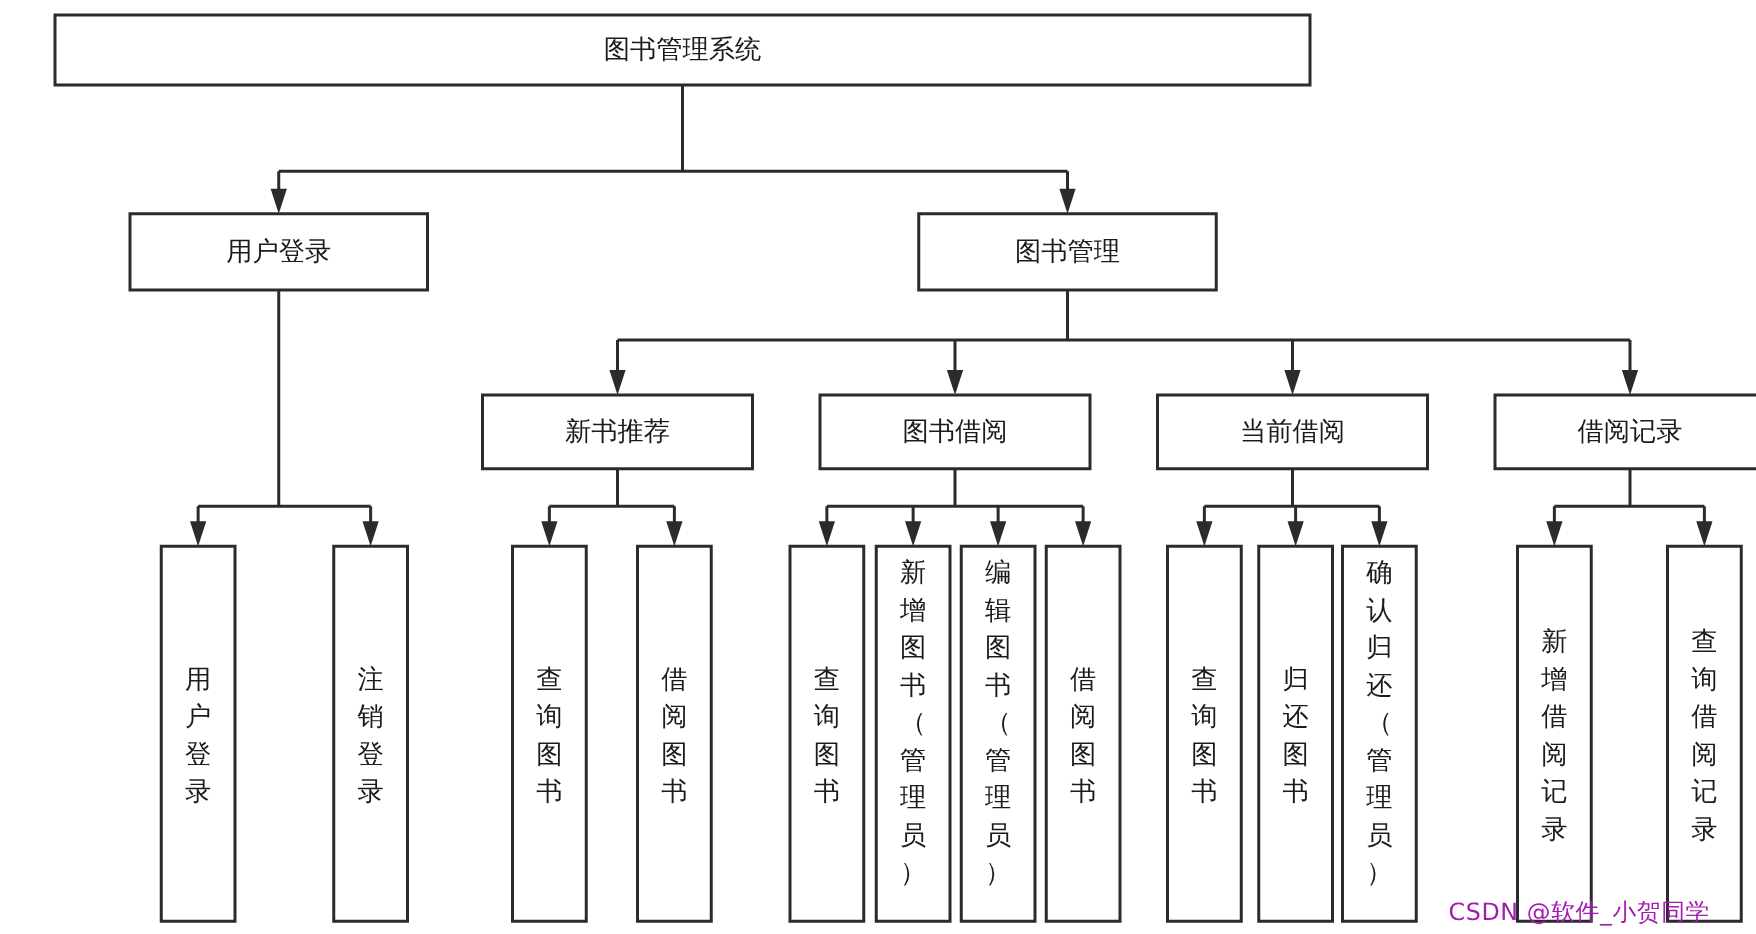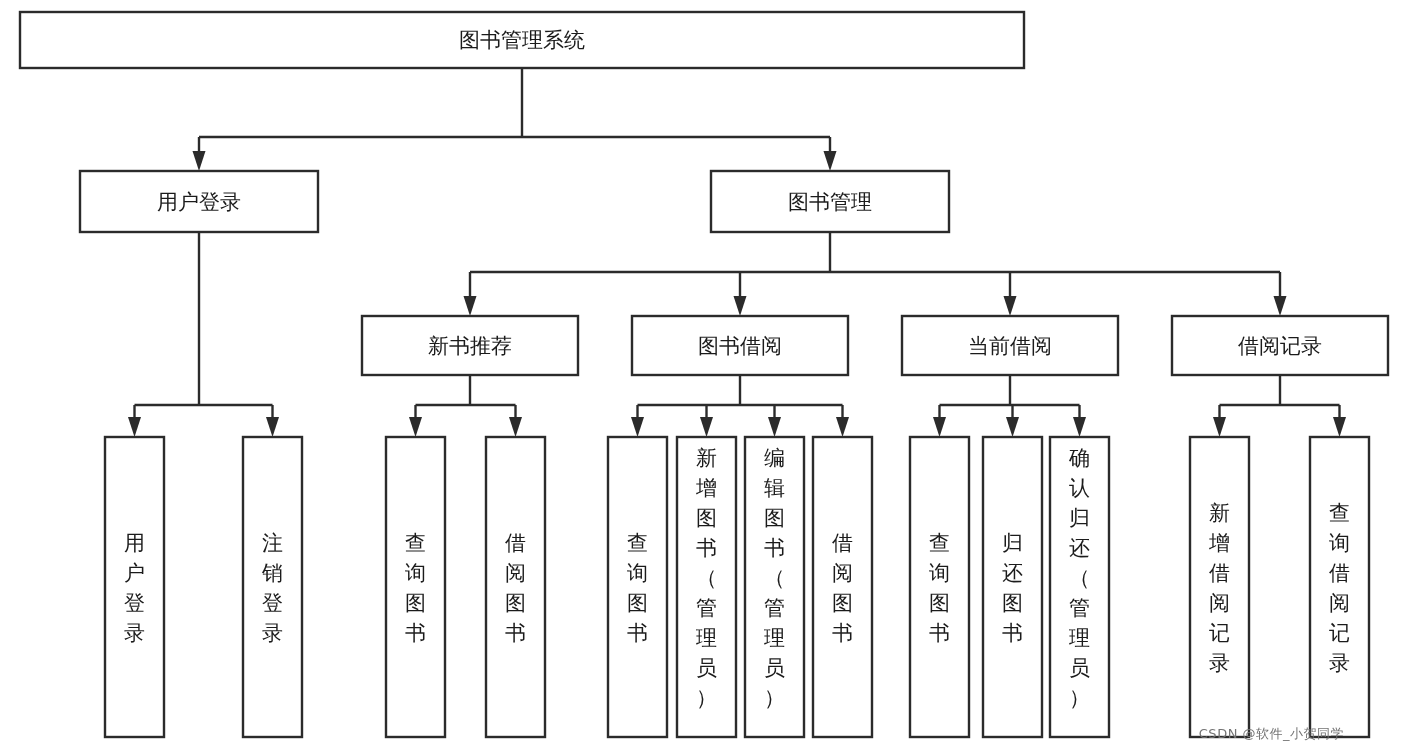--- a/index.html
+++ b/index.html
@@ -14,20 +14,21 @@
     position: relative;
     overflow: hidden;
     font-family: "DejaVu Sans", "Liberation Sans", sans-serif;
   }
   #diagram-root {
     position: absolute;
     left: 0;
     top: 0;
     width: 1352px;
     height: 747px;
+    padding-left: 24px;
   }
   svg.chart-canvas {
     display: block;
     width: 1405px;
     height: 747px;
   }
   .node-box {
     fill: #ffffff;
     stroke: #2b2b2b;
     stroke-width: 2.4;
@@ -54,22 +55,22 @@
   }
   .edge-arrow {
     fill: #2b2b2b;
     stroke: none;
   }
   .watermark-text {
     position: absolute;
     right: 8px;
     bottom: 4px;
     font-family: "DejaVu Sans", "Liberation Sans", sans-serif;
-    font-size: 13px;
-    color: #737373;
+    font-size: 19px;
+    color: #a21caf;
     letter-spacing: 0.5px;
     user-select: none;
     white-space: nowrap;
   }
 </style>
 </head>
 <body>
 
 <div id="diagram-root">
   <svg class="chart-canvas" viewBox="0 0 1405 747" xmlns="http://www.w3.org/2000/svg">

